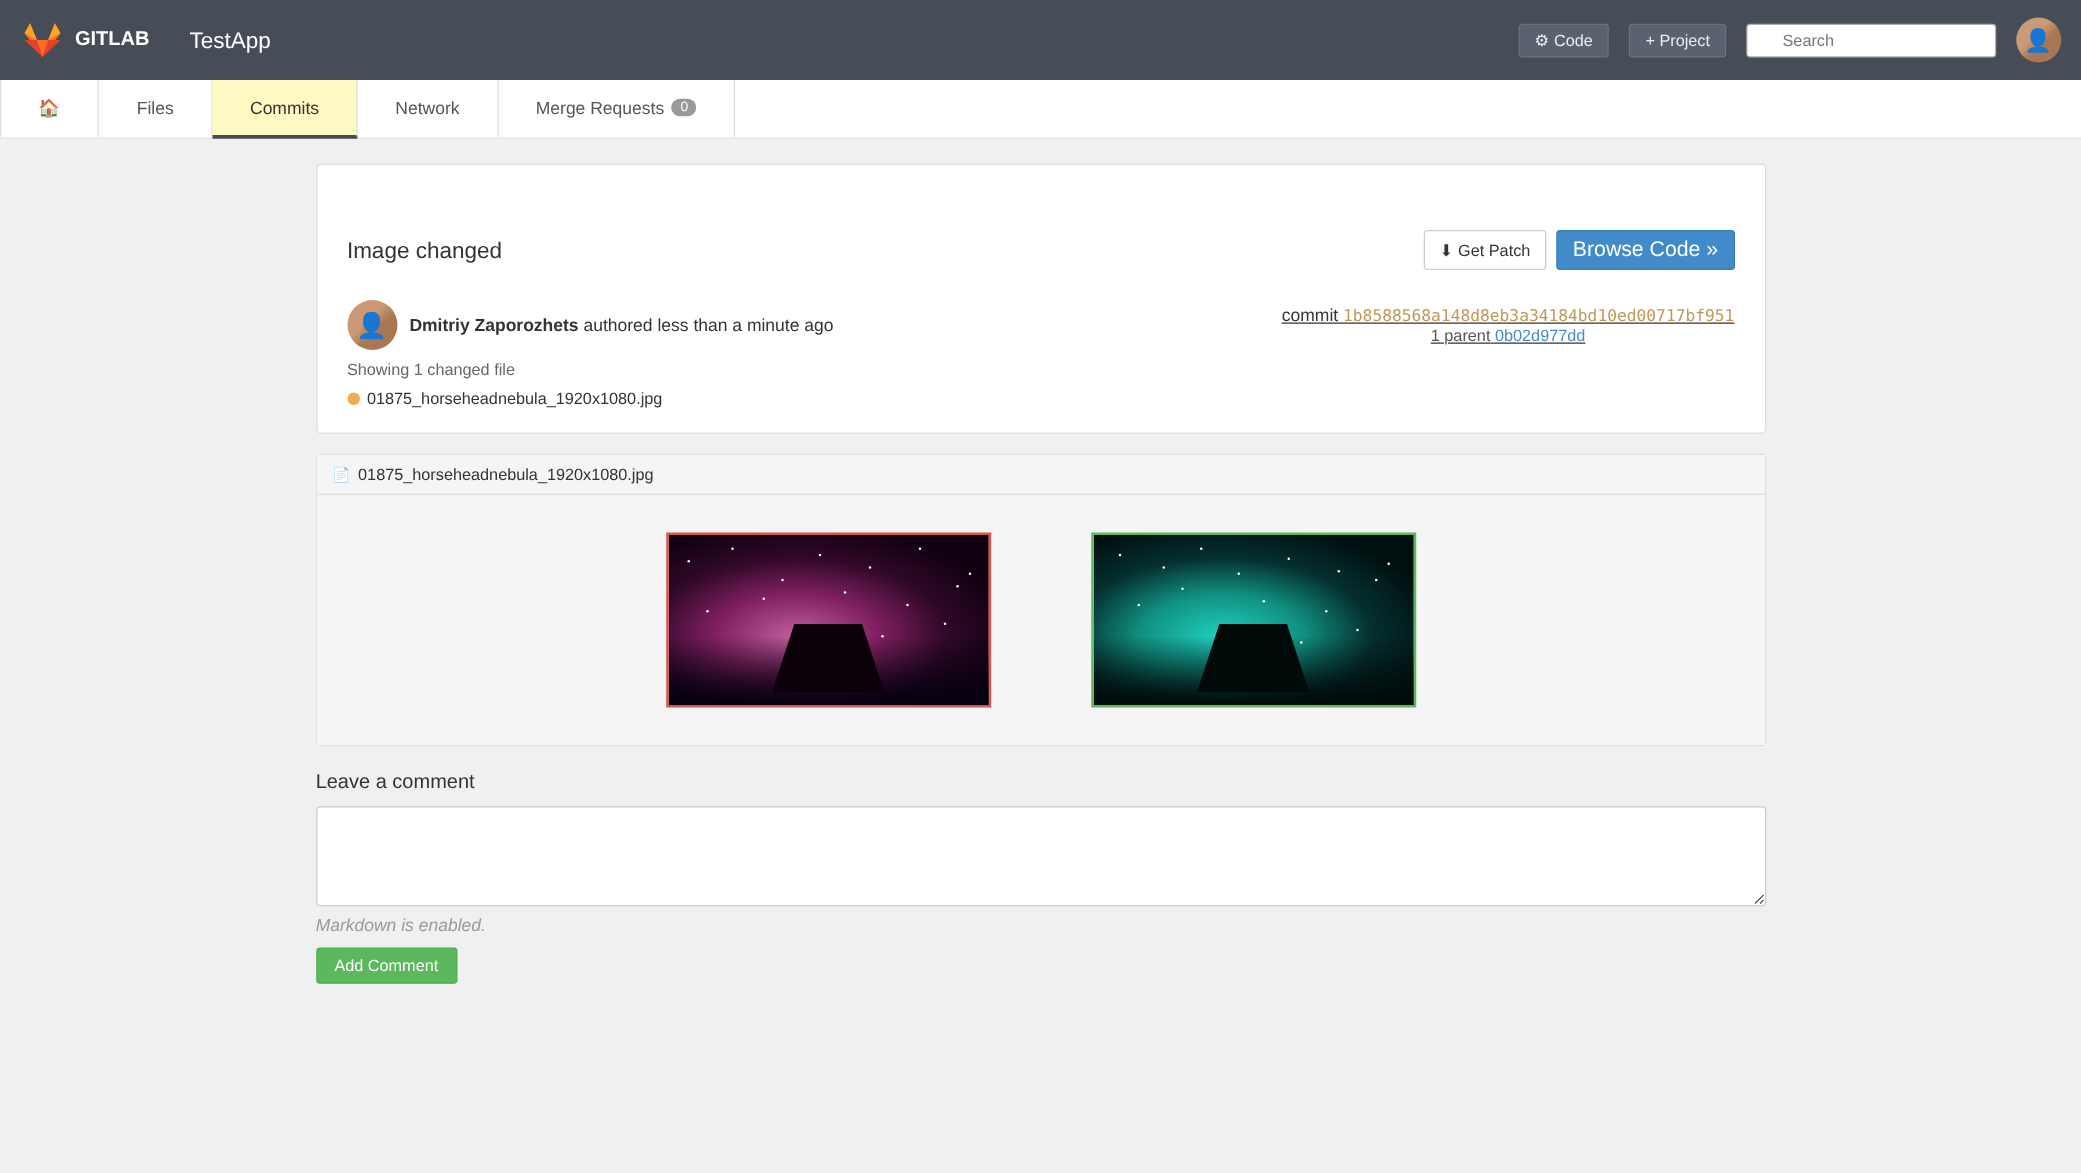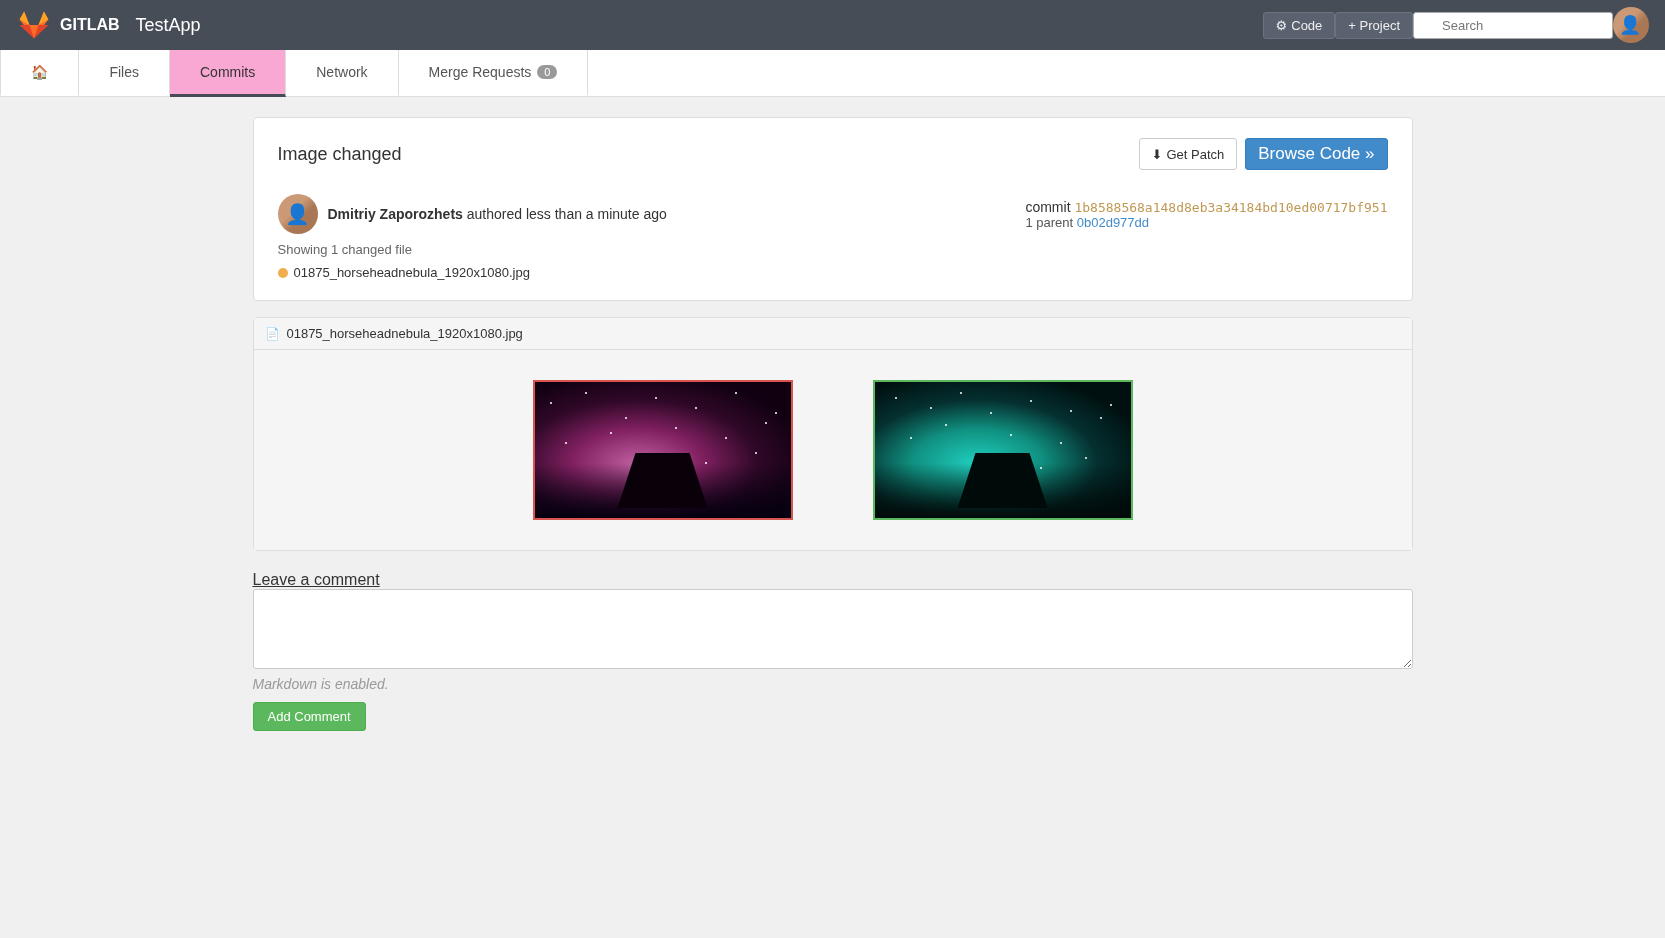--- a/index.html
+++ b/index.html
@@ -1,24 +1,25 @@
 <!DOCTYPE html>
 <html><head>
   <meta charset="utf-8">
   <style>
     * { box-sizing: border-box; margin: 0; padding: 0; }
     body { font-family: 'Helvetica Neue', Arial, sans-serif; font-size: 14px; background: #f0f0f0; color: #333; }
 
     
     .header {
       background: #474d57;
-      height: 50px;
+      height: 64px;
       display: flex;
       align-items: center;
       padding: 0 16px;
+      gap: 16px;
     }
     .header-logo {
       display: flex;
       align-items: center;
       gap: 8px;
       color: #fff;
       font-size: 16px;
       font-weight: bold;
       text-decoration: none;
     }
@@ -95,21 +96,21 @@
       gap: 6px;
       color: #555;
       border-bottom: 3px solid transparent;
       margin-bottom: -1px;
     }
     .nav-tab:first-child { border-left: 1px solid #ddd; }
     .nav-tab.active {
       border-bottom: 3px solid #474d57;
       color: #333;
       font-weight: 500;
-      background: #f9a8d4;
+      background: #fef9c3;
     }
     .badge {
       background: #999;
       color: #fff;
       border-radius: 10px;
       padding: 1px 7px;
       font-size: 11px;
     }
 
     
@@ -120,20 +121,21 @@
       border: 1px solid #ddd;
       border-radius: 4px;
       padding: 20px 24px;
       margin-bottom: 16px;
     }
     .commit-header {
       display: flex;
       align-items: center;
       justify-content: space-between;
       margin-bottom: 16px;
+      margin-top: 32px;
     }
     .commit-title {
       font-size: 18px;
       font-weight: normal;
       color: #333;
     }
     .commit-actions {
       display: flex;
       gap: 8px;
     }
@@ -176,21 +178,21 @@
     .author-avatar-img {
       width: 40px;
       height: 40px;
       border-radius: 50%;
       background: linear-gradient(135deg, #c97 40%, #a75 60%);
       display: flex;
       align-items: center;
       justify-content: center;
       font-size: 20px;
     }
-    .commit-info-right { text-align: left; }
+    .commit-info-right { text-align: center; text-decoration: underline; }
     .commit-hash {
       color: #c09853;
       font-family: monospace;
       font-size: 13px;
       cursor: pointer;
     }
     .commit-parent { color: #555; font-size: 13px; }
     .parent-link { color: #428bca; cursor: pointer; text-decoration: none; }
 
     .files-changed {
@@ -305,22 +307,22 @@
       border-radius: 50%;
     }
 
     
     .comment-section {
       margin-top: 20px;
     }
     .comment-title {
       font-size: 16px;
       font-weight: normal;
+      margin-bottom: 10px;
       color: #333;
-      text-decoration: underline;
     }
     .comment-textarea {
       width: 100%;
       height: 80px;
       border: 1px solid #ccc;
       border-radius: 3px;
       padding: 8px;
       font-size: 13px;
       resize: vertical;
       font-family: inherit;

